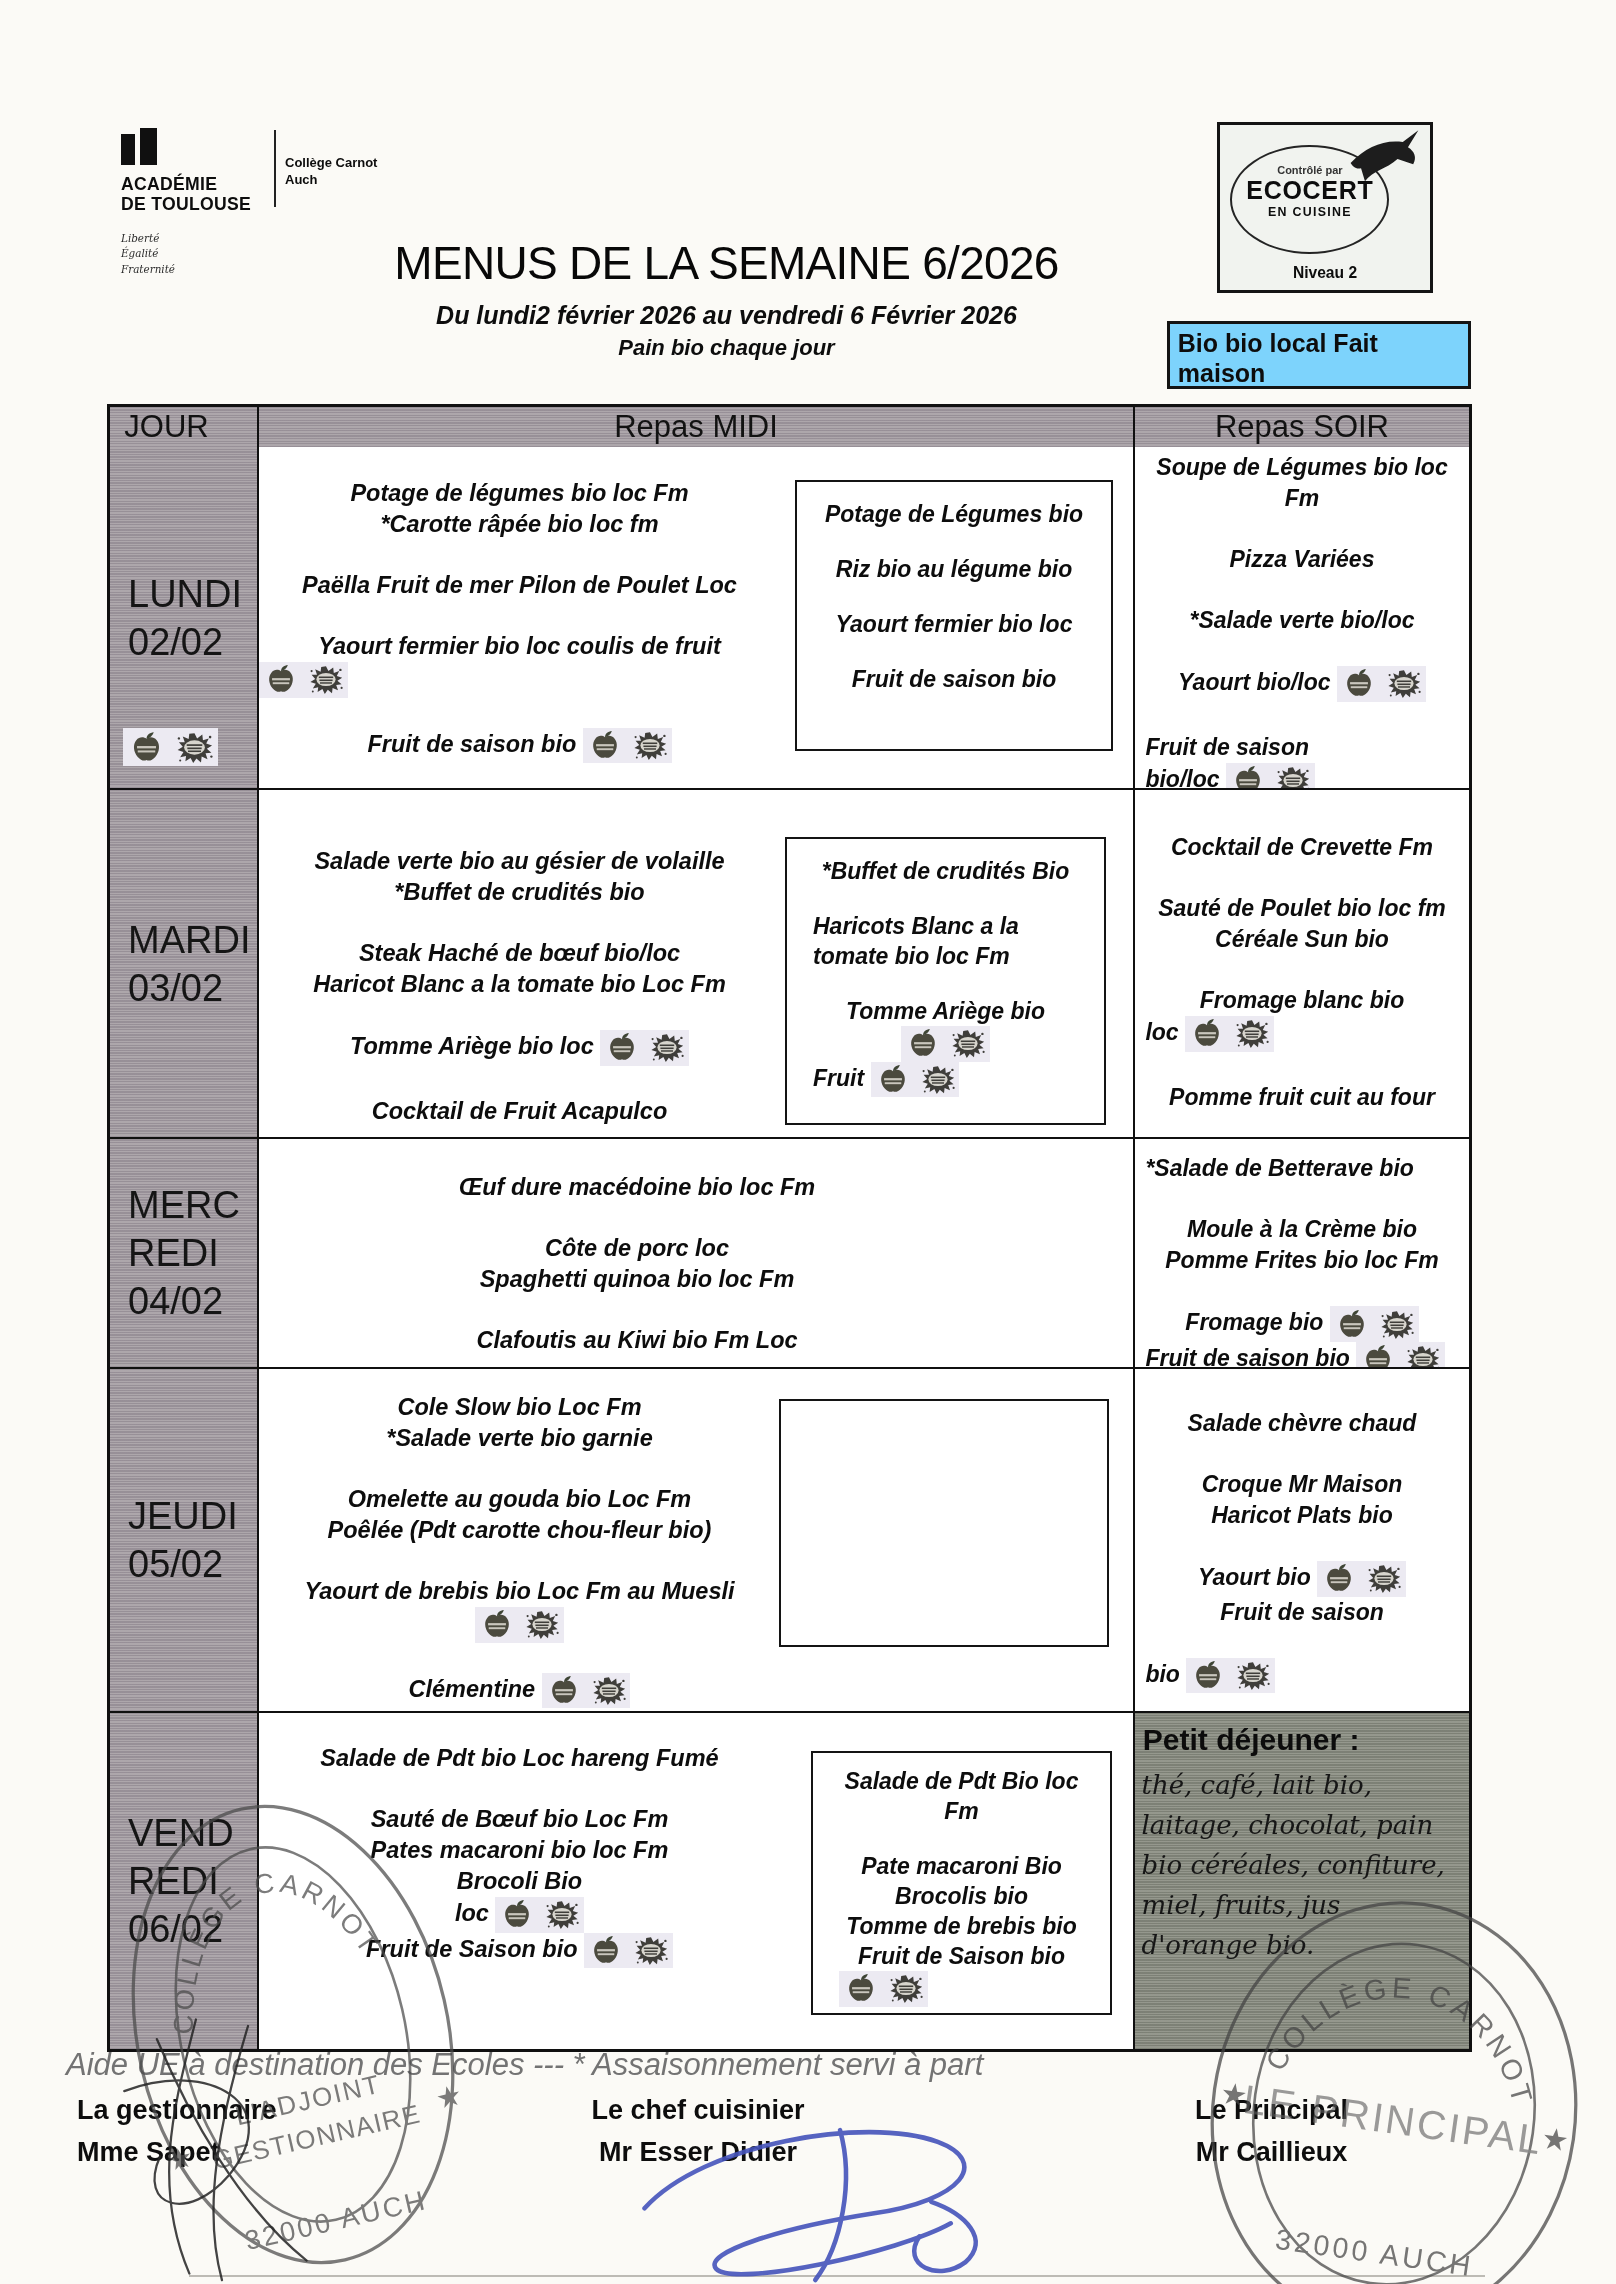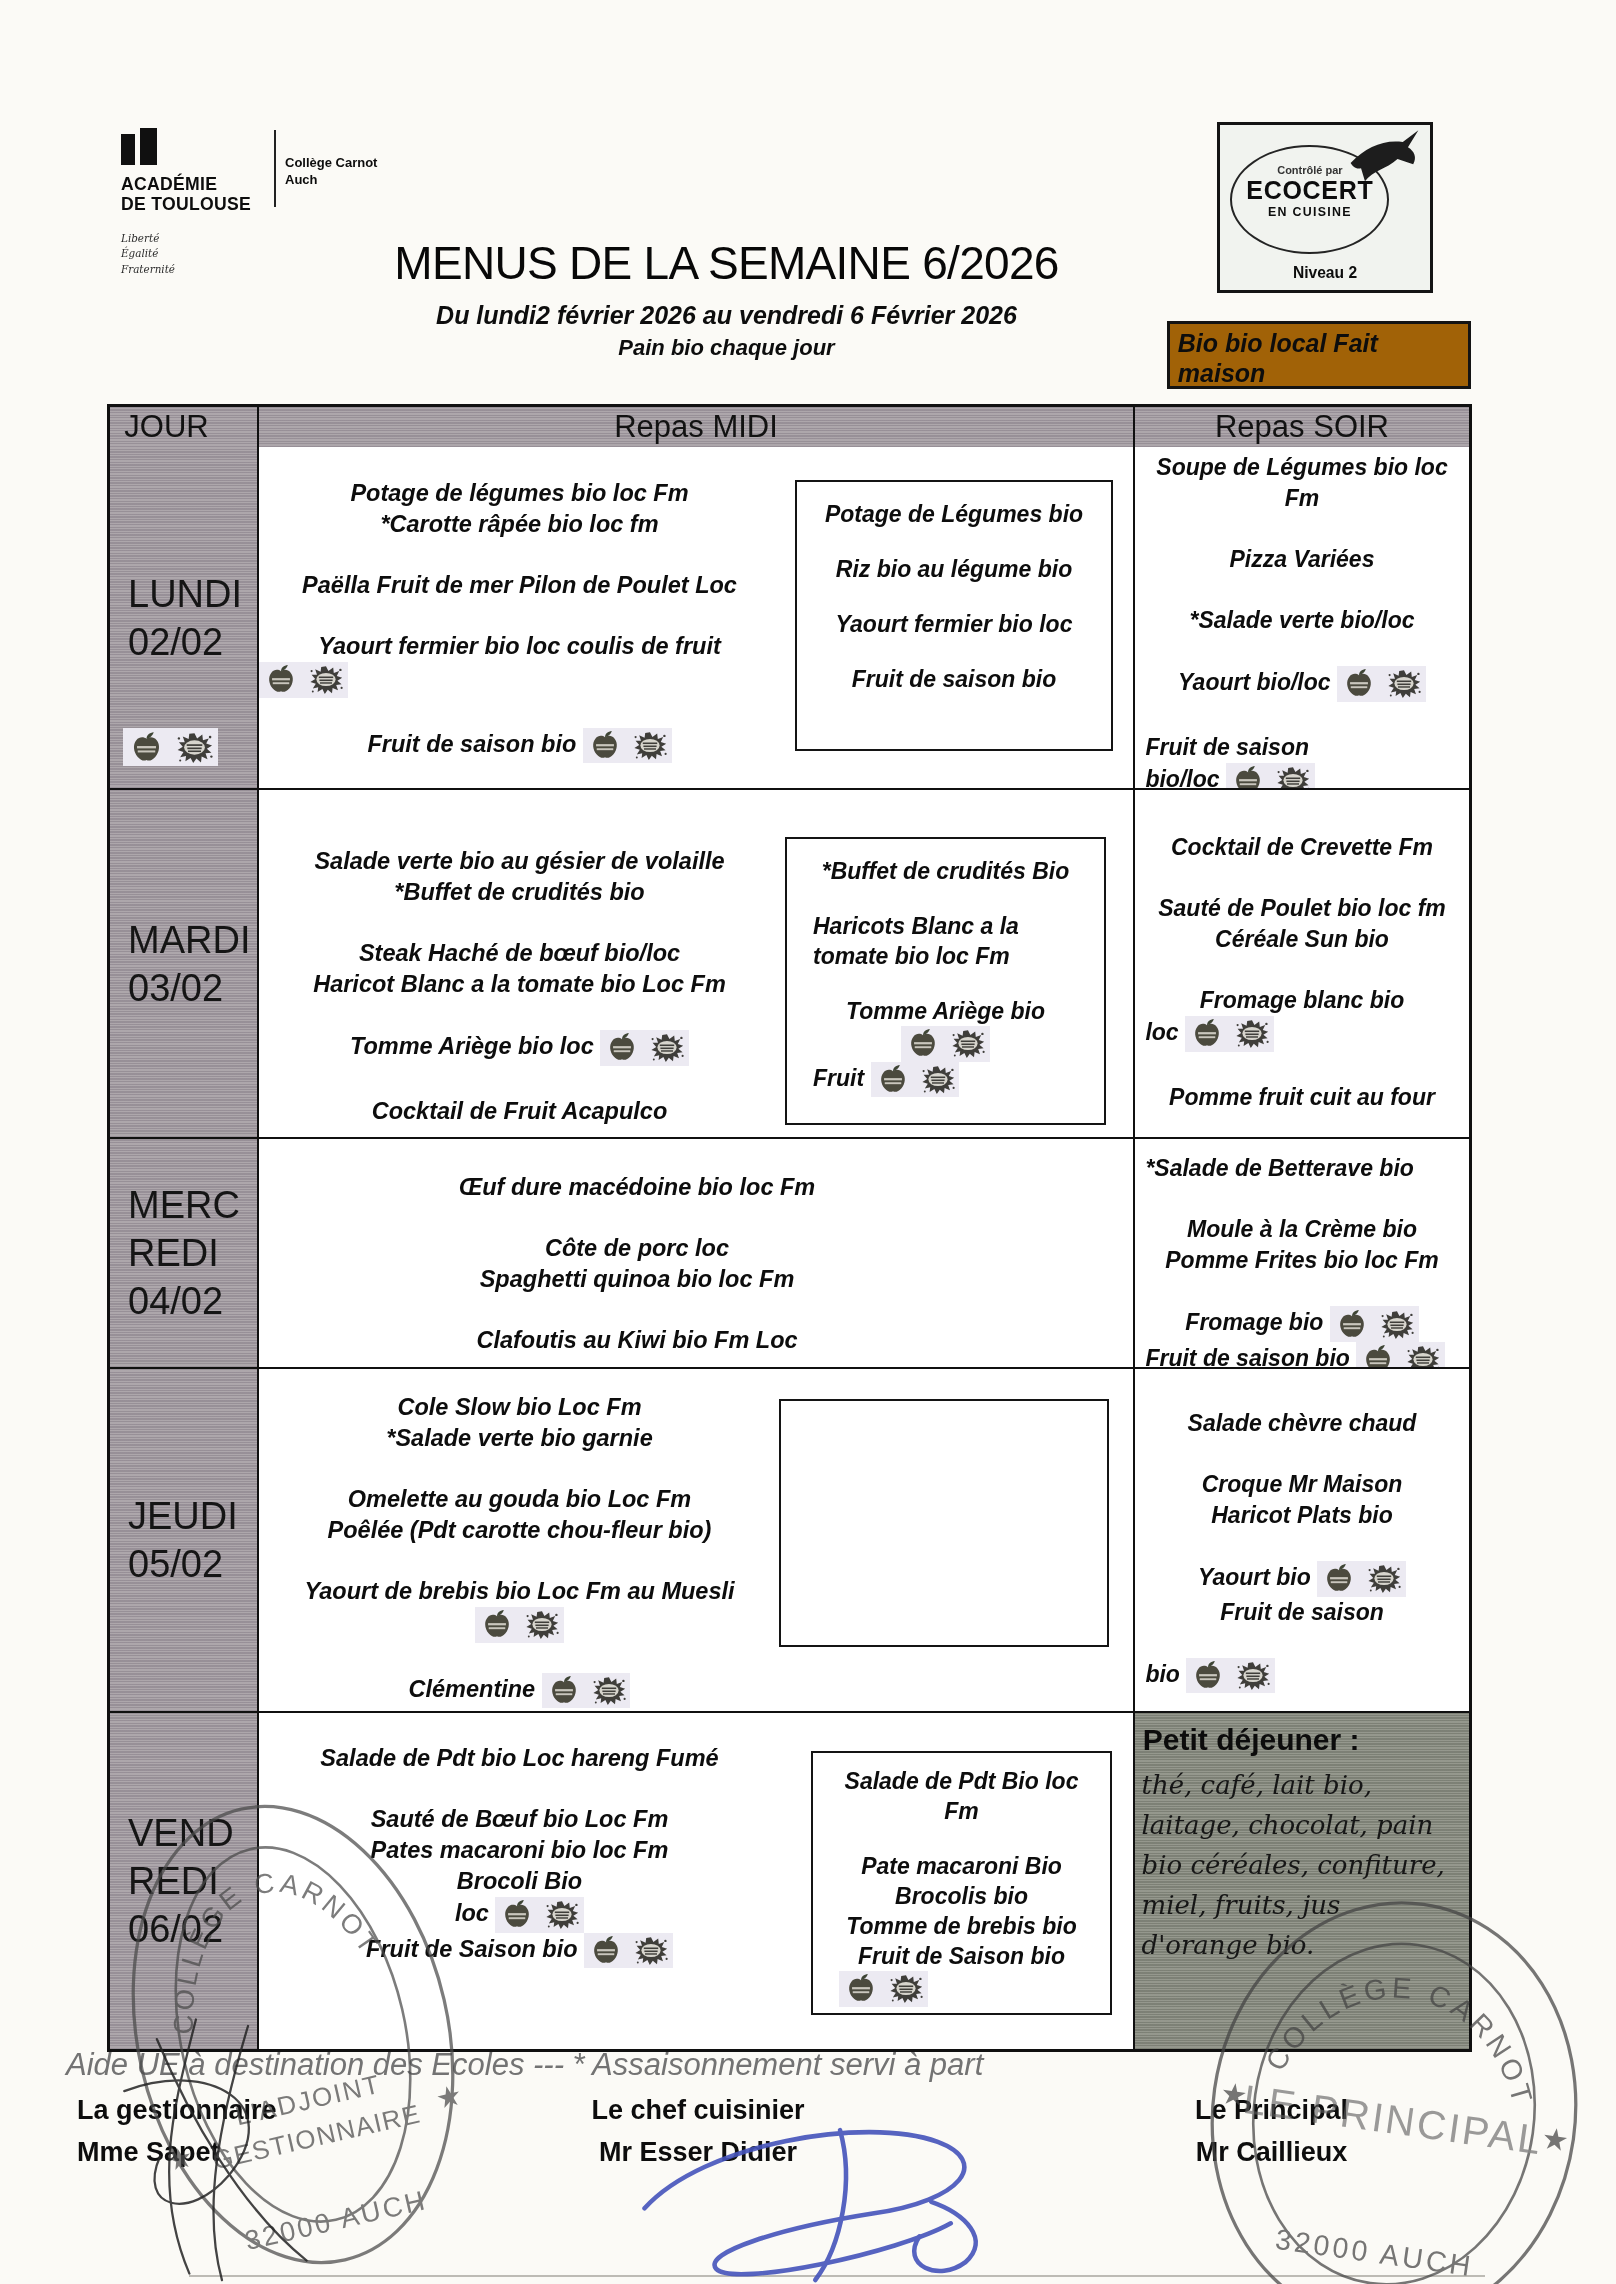--- a/index.html
+++ b/index.html
@@ -19,21 +19,21 @@
   .subtitle{position:absolute;left:280px;top:301px;width:893px;text-align:center;font-size:25px;font-weight:bold;font-style:italic;}
   .subnote{position:absolute;left:280px;top:335px;width:893px;text-align:center;font-size:22px;font-weight:bold;font-style:italic;}
   
   .ecocert{position:absolute;left:1217px;top:122px;width:216px;height:171px;border:3.9px solid #141414;background:#f1f3ef;box-sizing:border-box;}
   .eco-oval{position:absolute;left:10.4px;top:19.5px;width:159px;height:109px;border:2.6px solid #242424;border-radius:50%;text-align:center;box-sizing:border-box;padding-top:17px;}
   .eco-s1{font-size:11px;font-weight:bold;color:#333;}
   .eco-s2{font-size:25px;font-weight:bold;letter-spacing:0.7px;}
   .eco-s3{font-size:12.4px;font-weight:bold;letter-spacing:1.3px;}
   .eco-bird{position:absolute;left:128px;top:3.9px;}
   .eco-level{position:absolute;left:0;bottom:7.8px;width:100%;text-align:center;font-size:15.6px;font-weight:bold;}
-  .bio-box{position:absolute;left:1167px;top:321px;width:304px;height:68px;border:3.3px solid #141414;background:#a16207;box-sizing:border-box;padding:3.9px 7.8px;font-size:25px;font-weight:bold;font-style:italic;line-height:30px;}
+  .bio-box{position:absolute;left:1167px;top:321px;width:304px;height:68px;border:3.3px solid #141414;background:#7dd3fc;box-sizing:border-box;padding:3.9px 7.8px;font-size:25px;font-weight:bold;line-height:30px;}
   
   .menu-table{position:absolute;left:107px;top:404px;width:1365px;border:3.3px solid #101010;background:#fff;box-sizing:border-box;}
   .trow{display:grid;grid-template-columns:147px 876px 1fr;}
   .trow + .trow{border-top:2px solid #101010;}
   .cell{position:relative;box-sizing:border-box;overflow:hidden;}
   .cell + .cell{border-left:2px solid #101010;}
   .gray{background-color:#a8a1a6;background-image:repeating-linear-gradient(0deg, rgba(85,75,92,.20) 0 1.3px, rgba(255,255,255,.06) 1.3px 2.6px);}
   .thead .cell{height:40px;display:flex;align-items:center;justify-content:center;font-size:31px;color:#121212;}
   .thead .cell.jour{justify-content:flex-start;padding-left:14.3px;}
   .row-0{height:341px;} .row-1{height:347px;} .row-2{height:228px;} .row-3{height:342px;} .row-4{height:336px;}

